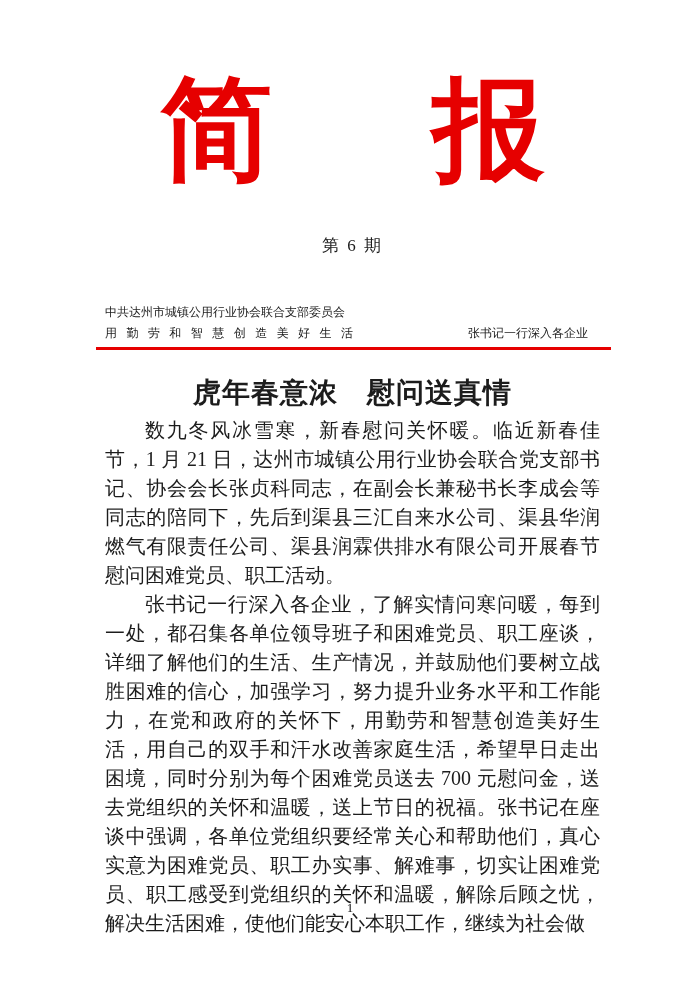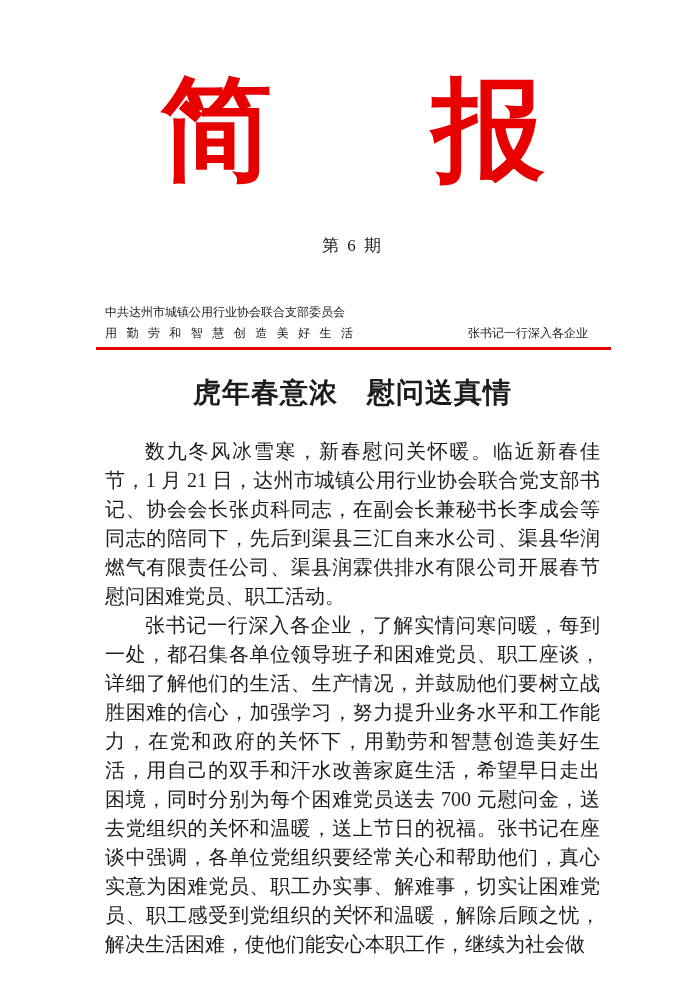--- a/index.html
+++ b/index.html
@@ -74,21 +74,21 @@
   
   .article-title {
     margin-top: 26px;
     text-align: center;
     font-size: 28px;
     font-weight: bold;
     letter-spacing: 1px;
     line-height: 34px;
   }
   .article-body {
-    margin-top: 27px;
+    margin-top: 6px;
   }
   .article-body p {
     margin: 0;
     font-size: 20px;
     line-height: 29px;
     text-align: justify;
     text-justify: inter-ideograph;
     text-indent: 2em;
     word-break: break-all;
   }

